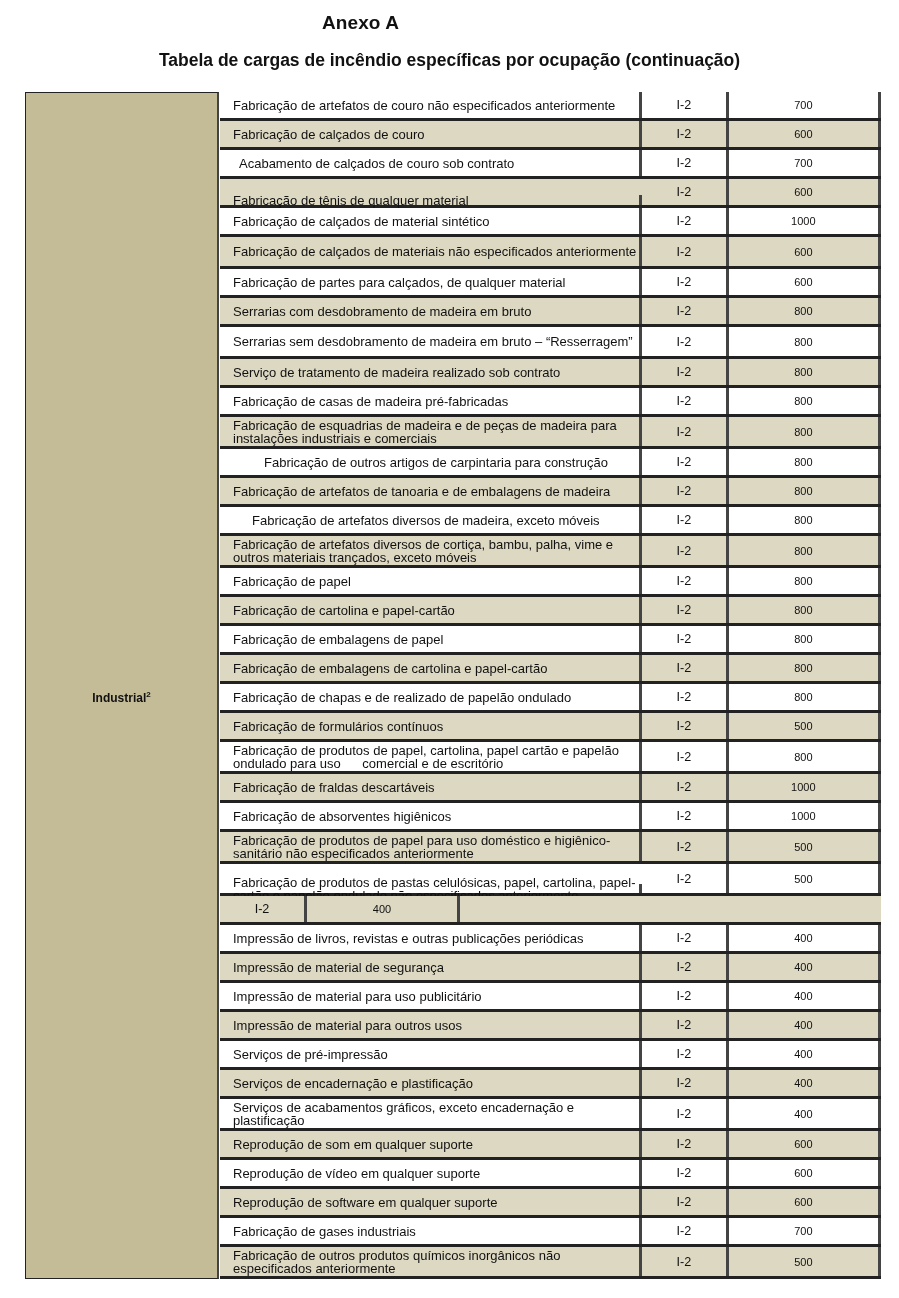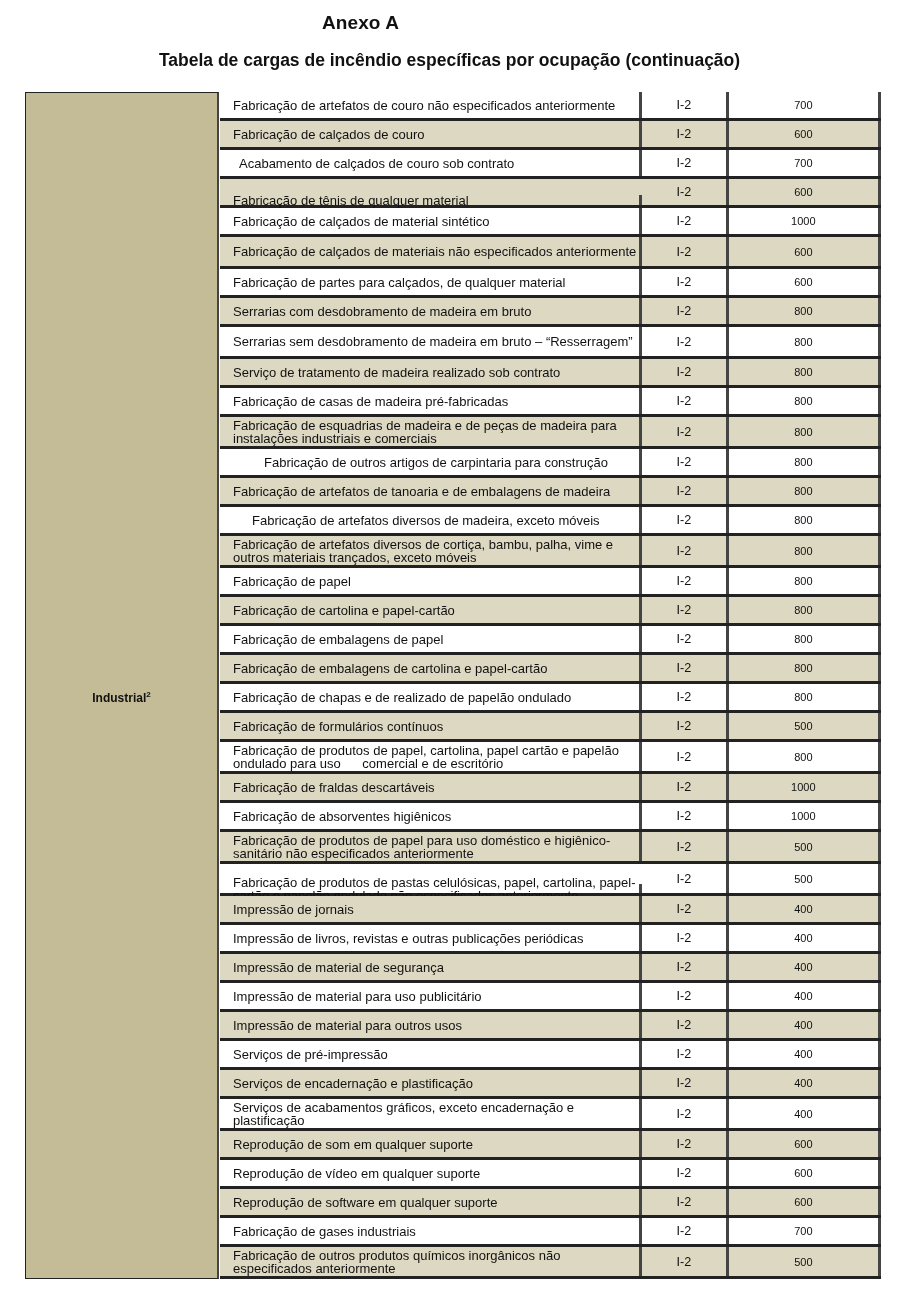--- a/index.html
+++ b/index.html
@@ -161,21 +161,20 @@
         <div class="c-desc" style="white-space: pre-wrap;">Fabricação de produtos de papel para uso doméstico e higiênico-sanitário não especificados anteriormente</div>
         <div class="c-class">I-2</div>
         <div class="c-load">500</div>
       </div>
       <div class="row plain h2">
         <div class="c-desc" style="white-space: pre-wrap; margin-top: 20px;">Fabricação de produtos de pastas celulósicas, papel, cartolina, papel-cartão e papelão ondulado não especificados anteriormente</div>
         <div class="c-class">I-2</div>
         <div class="c-load">500</div>
       </div>
       <div class="row alt h1">
-        <div class="c-desc" style="white-space: pre-wrap;">Impressão de jornais</div>
         <div class="c-class">I-2</div>
         <div class="c-load">400</div>
       </div>
       <div class="row plain h1">
         <div class="c-desc" style="white-space: pre-wrap;">Impressão de livros, revistas e outras publicações periódicas</div>
         <div class="c-class">I-2</div>
         <div class="c-load">400</div>
       </div>
       <div class="row alt h1">
         <div class="c-desc" style="white-space: pre-wrap;">Impressão de material de segurança</div>

